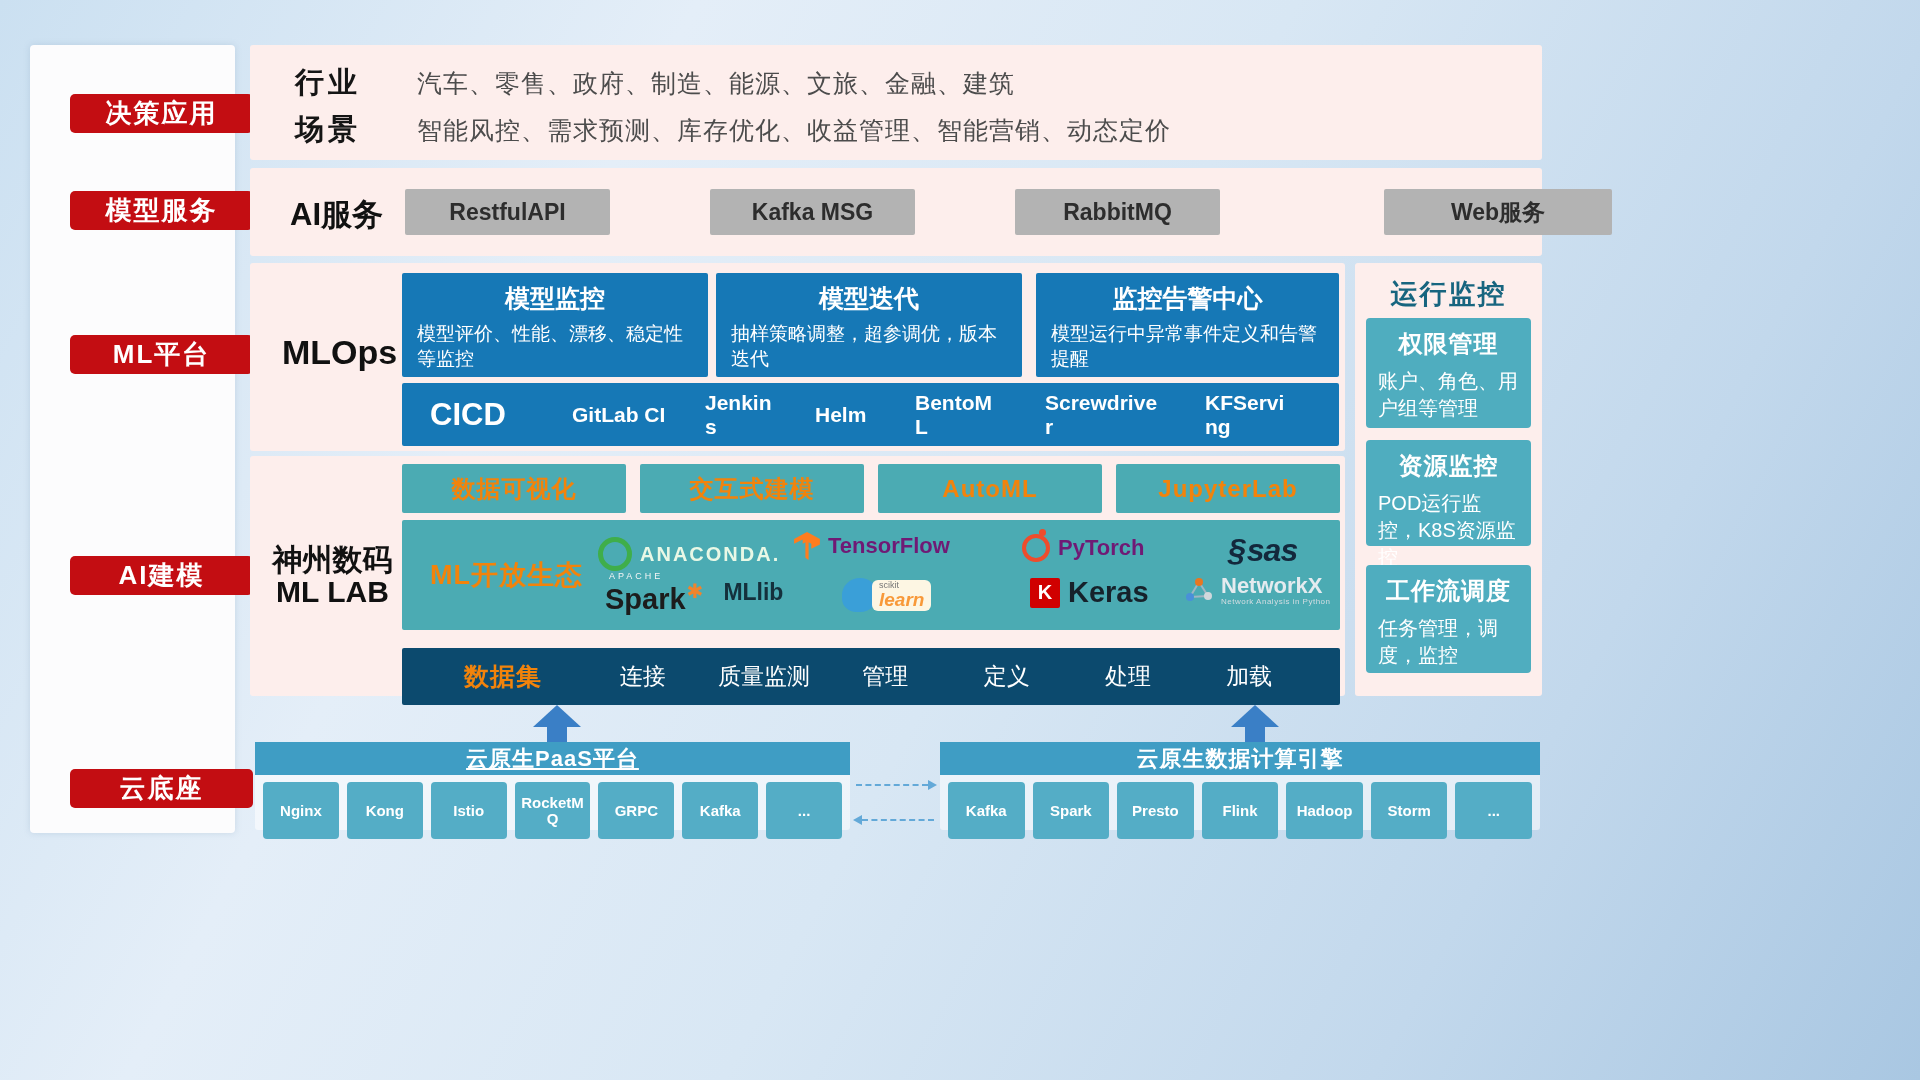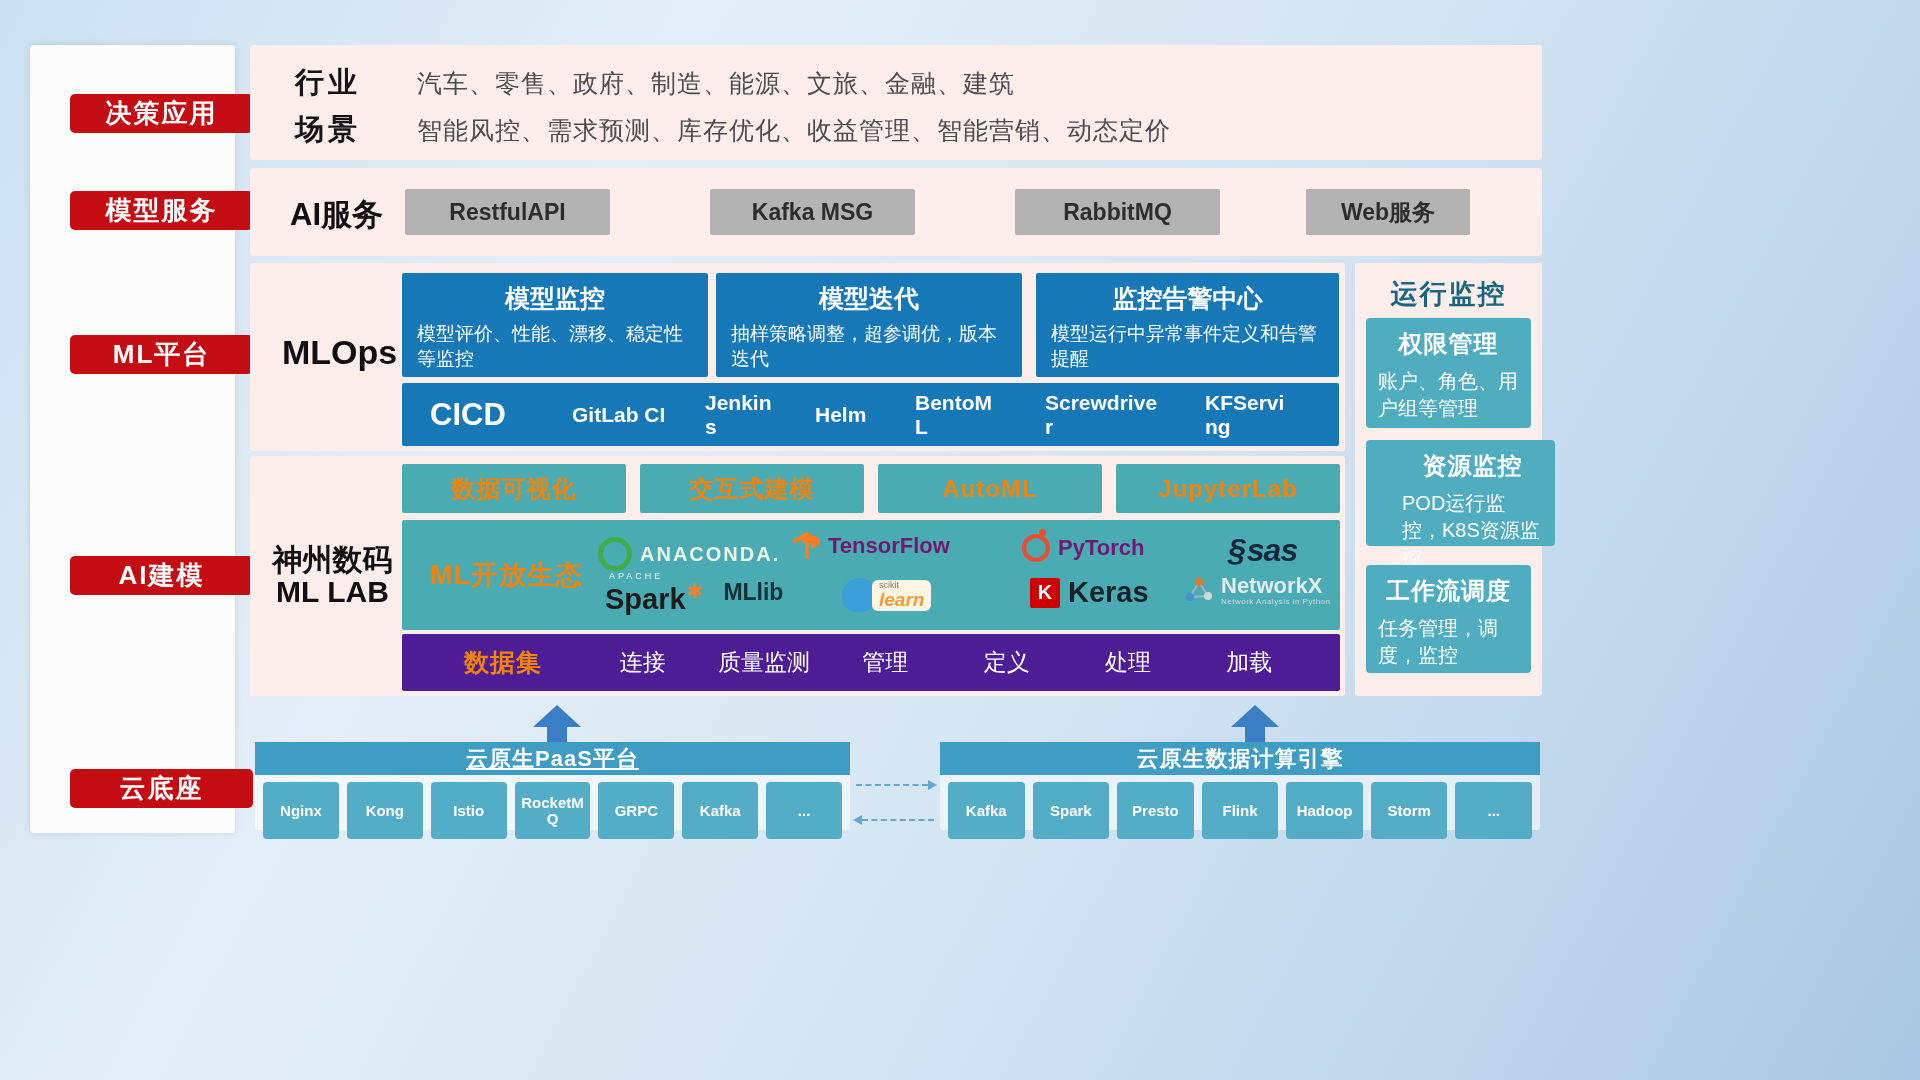--- a/index.html
+++ b/index.html
@@ -61,21 +61,21 @@
   .mllib{font-size:23px;font-weight:bold;color:#14303c;margin-left:12px;}
   .skl-circle{width:36px;height:34px;background:#3a9fd8;border-radius:50% 50% 50% 40%;}
   .skl-tag{margin-left:-14px;background:#fdf6e3;border-radius:6px;padding:1px 7px 2px;display:flex;flex-direction:column;line-height:1;justify-content:center;}
   .skl-top{font-size:9px;color:#777;}
   .skl-script{font-size:19px;font-weight:bold;font-style:italic;color:#f89939;}
   .keras-sq{width:30px;height:30px;background:#d00000;color:#fff;font-weight:bold;font-size:20px;display:flex;align-items:center;justify-content:center;border-radius:2px;}
   .keras-word{font-size:29px;font-weight:bold;color:#16222b;}
   .nx-col{display:flex;flex-direction:column;line-height:1.1;}
   .nx-name{font-size:22px;font-weight:bold;color:#e4ebef;}
   .nx-sub{font-size:8px;color:#d3dde2;letter-spacing:.5px;}
-  .data-row{position:absolute;left:152px;top:178px;width:938px;height:57px;background:#4c1d95;border-radius:2px;display:flex;align-items:center;}
+  .data-row{position:absolute;left:152px;top:192px;width:938px;height:57px;background:#0c4a6e;border-radius:2px;display:flex;align-items:center;}
   .data-label{margin-left:62px;font-size:25px;font-weight:bold;color:#f2830b;letter-spacing:1px;}
   .data-items{flex:1;display:flex;margin:0 30px 0 40px;}
   .data-item{flex:1;text-align:center;color:#fff;font-size:23px;}
 
   
   .mon-title{position:absolute;top:13px;width:100%;text-align:center;font-size:27px;font-weight:bold;color:#17657f;letter-spacing:2px;}
   .mon-card{position:absolute;left:11px;width:165px;background:#4fadbf;border-radius:4px;color:#fff;}
   .mon-card-title{text-align:center;font-size:24px;font-weight:bold;margin-top:10px;letter-spacing:1px;}
   .mon-card-desc{font-size:20px;margin:8px 12px 0;line-height:1.35;}
 
@@ -114,21 +114,21 @@
       <span class="ind-label">场景</span>
       <span class="ind-value">智能风控、需求预测、库存优化、收益管理、智能营销、动态定价</span>
     </div>
   </div>
 
   <div class="panel p2">
     <div class="svc-label">AI服务</div>
     <div class="svc-btn" style="left:155px;width:205px;">RestfulAPI</div>
     <div class="svc-btn" style="left:460px;width:205px;">Kafka MSG</div>
     <div class="svc-btn" style="left:765px;width:205px;">RabbitMQ</div>
-    <div class="svc-btn" style="left:1056px;width:164px;">Web服务</div>
+    <div class="svc-btn" style="left:1134px;width:228px;">Web服务</div>
   </div>
 
   <div class="panel p3">
     <div class="mlops-label">MLOps</div>
 
     <div class="bluecard" style="left:152px;width:306px;">
       <div class="bluecard-title">模型监控</div>
       <div class="bluecard-desc">模型评价、性能、漂移、稳定性等监控</div>
     </div>
     <div class="bluecard" style="left:466px;width:306px;">
@@ -240,21 +240,21 @@
       </div>
     </div>
   </div>
 
   <div class="panel pmon">
     <div class="mon-title">运行监控</div>
     <div class="mon-card" style="top:55px;height:110px;">
       <div class="mon-card-title">权限管理</div>
       <div class="mon-card-desc">账户、角色、用户组等管理</div>
     </div>
-    <div class="mon-card" style="top:177px;height:106px;padding-left:24px;">
+    <div class="mon-card" style="top:177px;height:106px;">
       <div class="mon-card-title">资源监控</div>
       <div class="mon-card-desc">POD运行监控，K8S资源监控</div>
     </div>
     <div class="mon-card" style="top:302px;height:108px;">
       <div class="mon-card-title">工作流调度</div>
       <div class="mon-card-desc">任务管理，调度，监控</div>
     </div>
   </div>
 
   <div class="up-tri" style="left:533px;top:705px;"></div>

